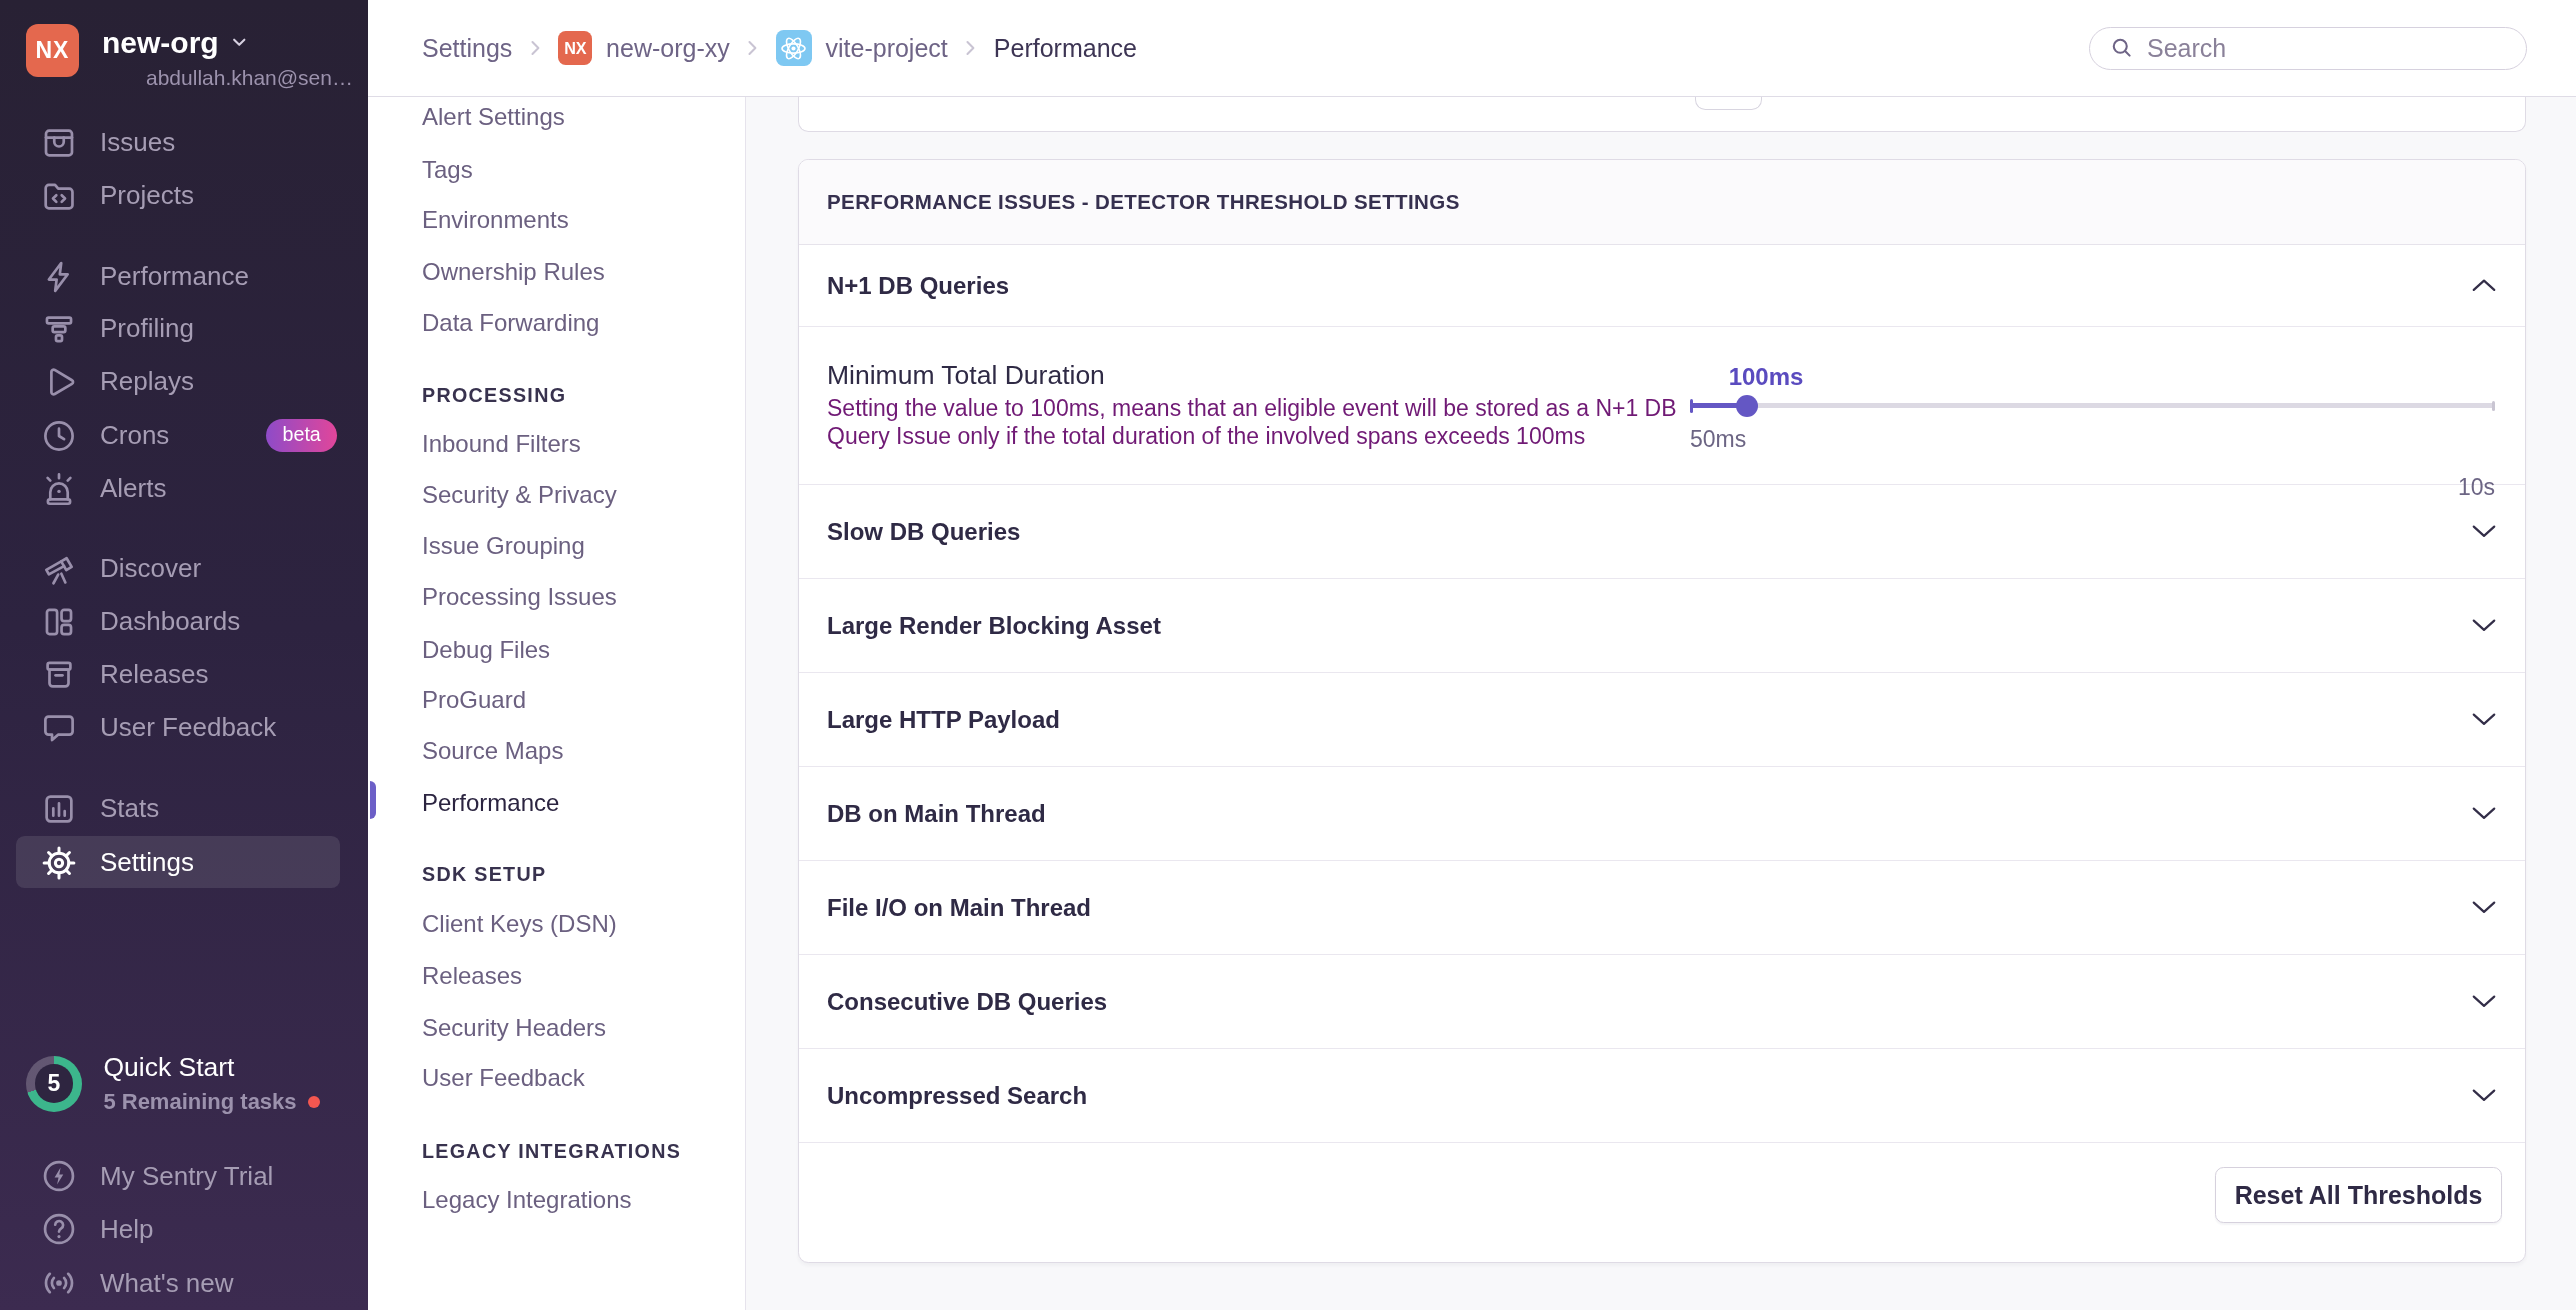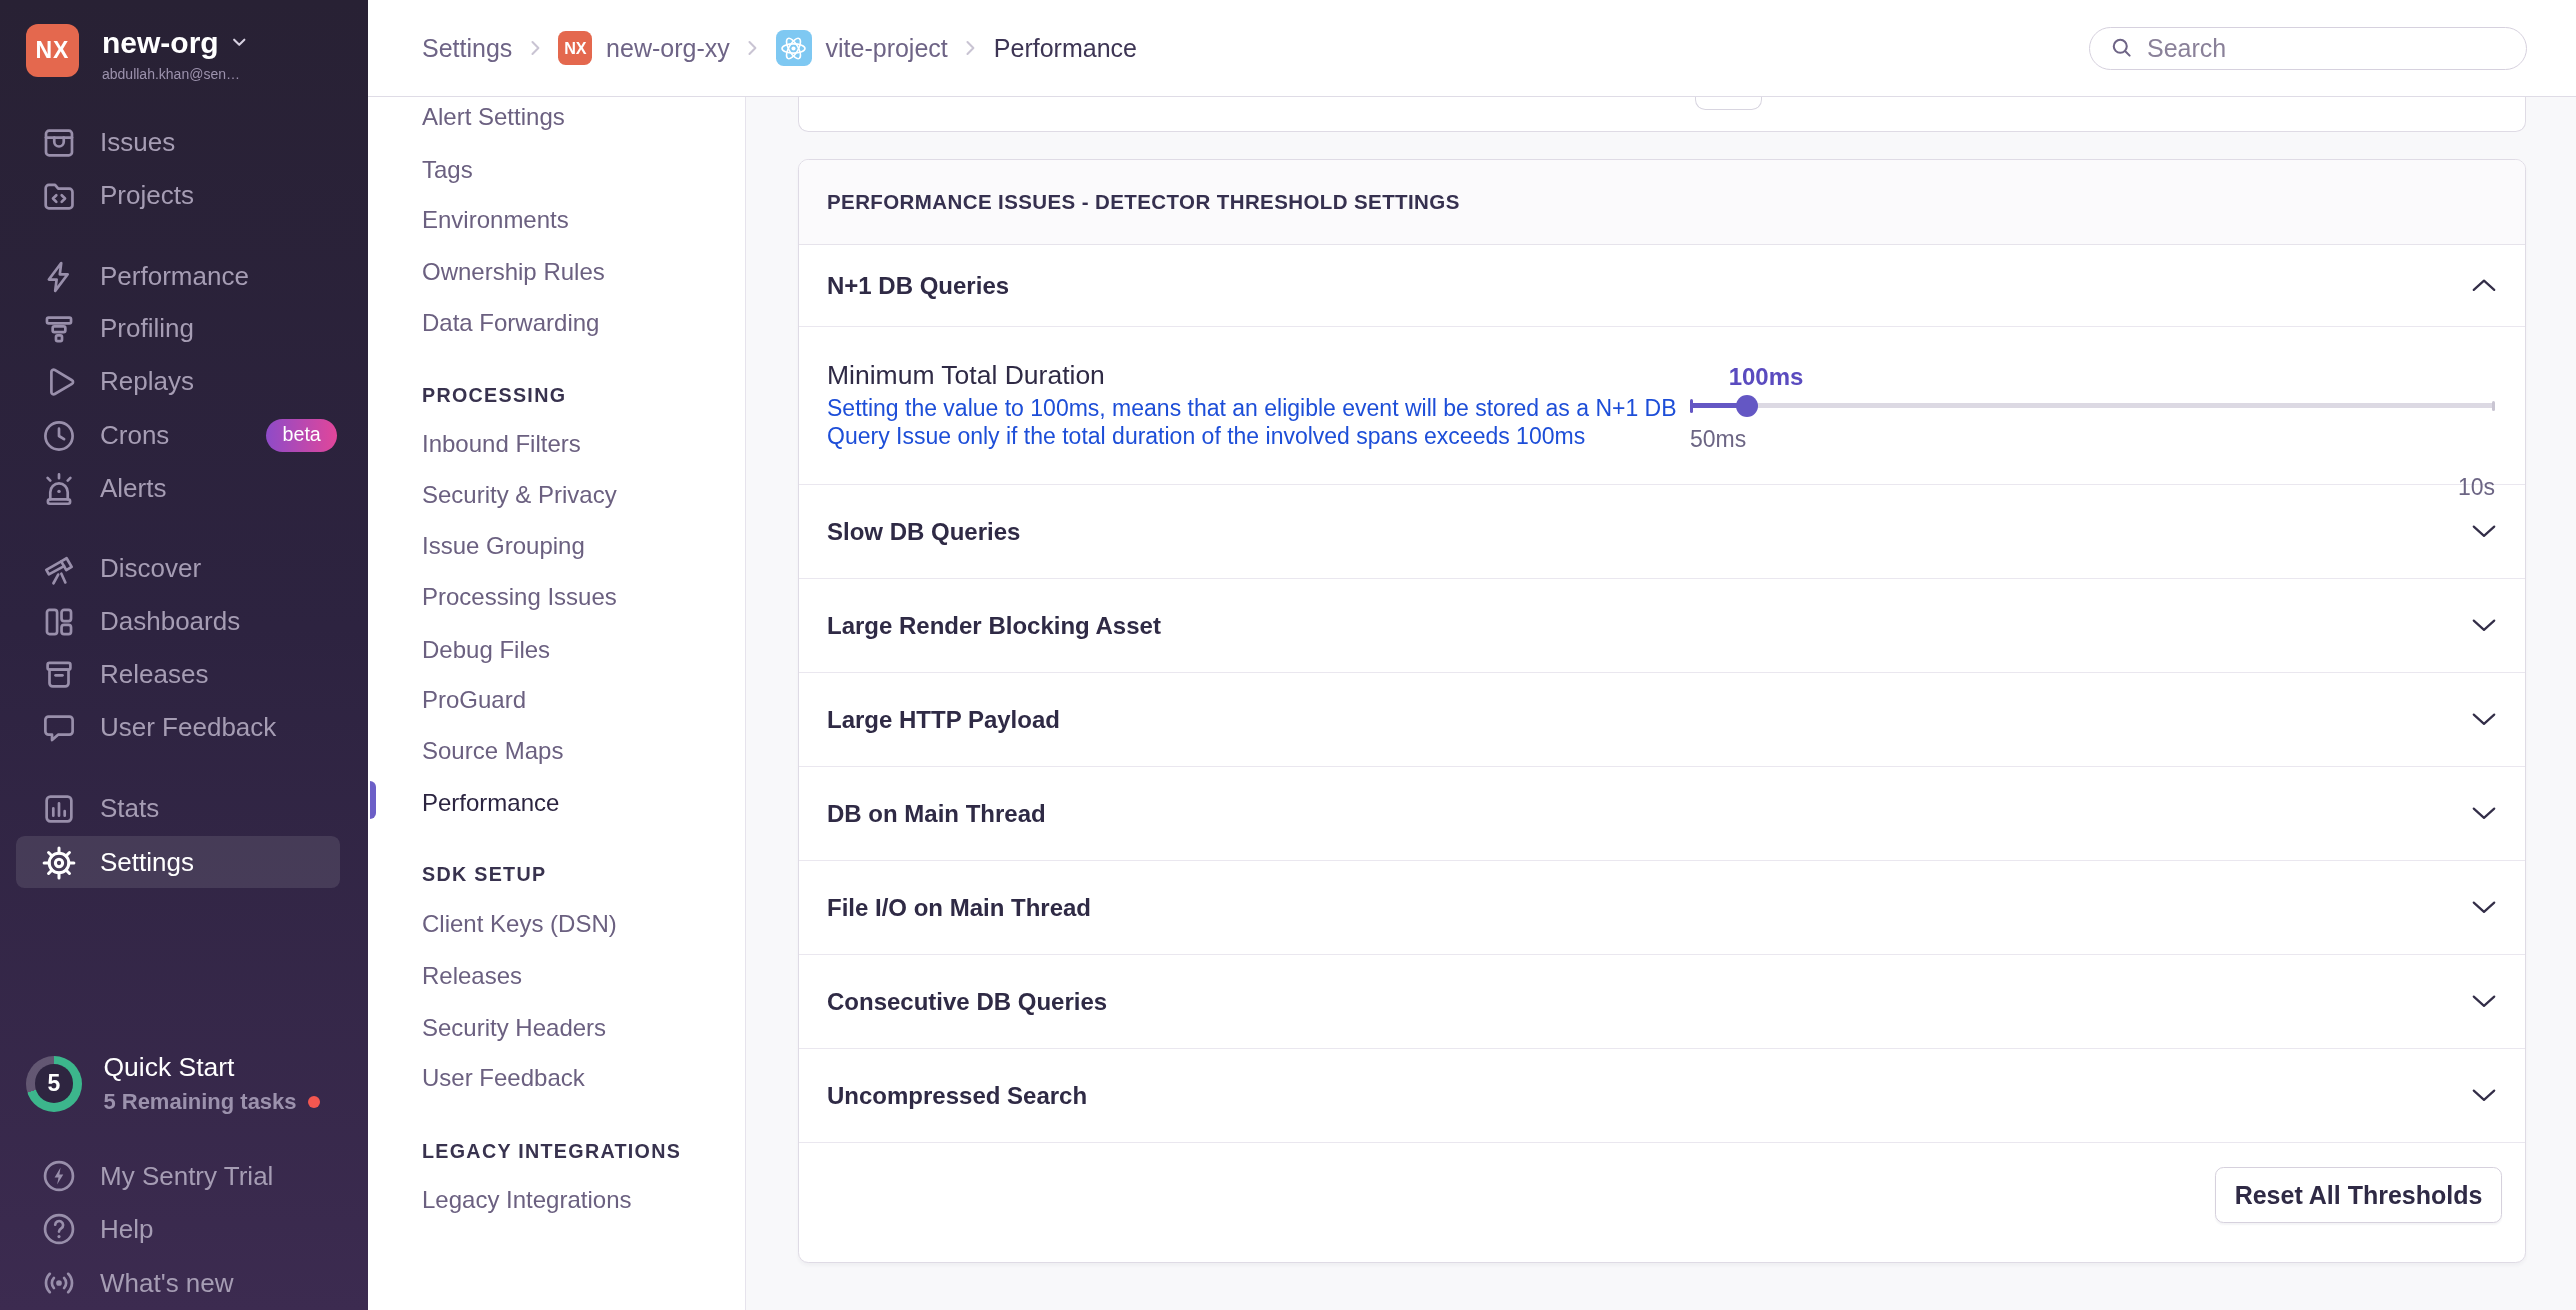--- a/index.html
+++ b/index.html
@@ -8,21 +8,21 @@
   svg { display:block; }
 
   
   .sidebar { position:absolute; left:0; top:0; width:368px; height:1310px;
     background:linear-gradient(180deg,#282134 0%,#2d2340 48%,#3c2b50 100%); }
   .org { position:absolute; left:26px; top:24px; display:flex; align-items:flex-start; cursor:pointer; }
   .org-avatar { width:53px; height:53px; border-radius:12px; background:#e4684e; color:#fff;
     font-size:23px; font-weight:700; display:flex; align-items:center; justify-content:center; letter-spacing:0.9px; }
   .org-text { margin-left:23px; padding-top:1.7px; }
   .org-name { display:flex; align-items:center; gap:10.3px; color:#fff; font-size:30px; font-weight:700; }
-  .org-email { margin-top:6px; color:#9c92ad; font-size:14px; max-width:239px; white-space:nowrap; overflow:hidden; }
+  .org-email { margin-top:6px; color:#9c92ad; font-size:21px; max-width:239px; white-space:nowrap; overflow:hidden;margin-left:44px; }
 
   .nav-item { position:absolute; left:39px; right:31px; height:53px; display:flex; align-items:center;
     color:#a69db4; font-size:26px; cursor:pointer; }
   .nav-item .nicon { width:39px; height:39px; margin-right:22px; color:#998fab;
     display:flex; align-items:center; justify-content:center; flex:none; }
   .nav-item.active { color:#ffffff; }
   .nav-item.active .nicon { color:#ffffff; }
   .nav-highlight { position:absolute; left:16.2px; top:836px; width:324px; height:52px;
     border-radius:8.6px; background:rgba(255,255,255,0.10); }
   .beta-badge { margin-left:auto; background:linear-gradient(90deg,#8e4bc8,#e1469a); color:#fff;
@@ -85,21 +85,21 @@
     align-items:center; padding:0 28px; font-size:20.5px; font-weight:700; color:#36304f; letter-spacing:0.4px; }
   .acc-row { border-bottom:1.7px solid #eae7ef; display:flex; align-items:center;
     justify-content:space-between; padding:0 28px; font-size:24px; font-weight:600; color:#2f2a45; cursor:pointer; }
   .acc-row.first { height:82px; }
   .acc-row.std { height:94px; }
   .chev { color:#332e48; flex:none; }
   .chev.up svg { transform:rotate(180deg); }
 
   .threshold { height:158px; border-bottom:1.7px solid #eae7ef; position:relative; }
   .th-label { position:absolute; left:28px; top:32.5px; font-size:26.5px; color:#2f2a45; }
-  .th-desc { position:absolute; left:28px; top:67px; width:868px; font-size:23px; line-height:28px; color:#1d4ed8; }
+  .th-desc { position:absolute; left:28px; top:67px; width:868px; font-size:23px; line-height:28px; color:#701a75; }
   .slider { position:absolute; left:891px; top:0; width:805px; height:100%; }
   .sl-value { position:absolute; left:76px; top:36px; transform:translateX(-50%); font-size:24px;
     font-weight:700; color:#5a4bbf; white-space:nowrap; }
   .sl-track { position:absolute; left:0; right:0; top:76px; height:5.1px; background:#dcd9e3; border-radius:2.6px; cursor:pointer; }
   .sl-fill { position:absolute; left:0; top:76px; width:57px; height:5.1px; background:#6457c4; border-radius:2.6px; }
   .sl-tick-start { position:absolute; left:0; top:72px; width:3.4px; height:13.7px; background:#6457c4; border-radius:1.7px; }
   .sl-tick-end { position:absolute; right:0; top:74px; width:2.6px; height:10.3px; background:#c9c5d2; border-radius:1.7px; }
   .sl-thumb { position:absolute; left:46px; top:68px; width:22px; height:22px; border-radius:50%;
     background:#6457c4; cursor:grab; }
   .sl-min { position:absolute; left:0; top:99px; font-size:23px; color:#6c6584; }

